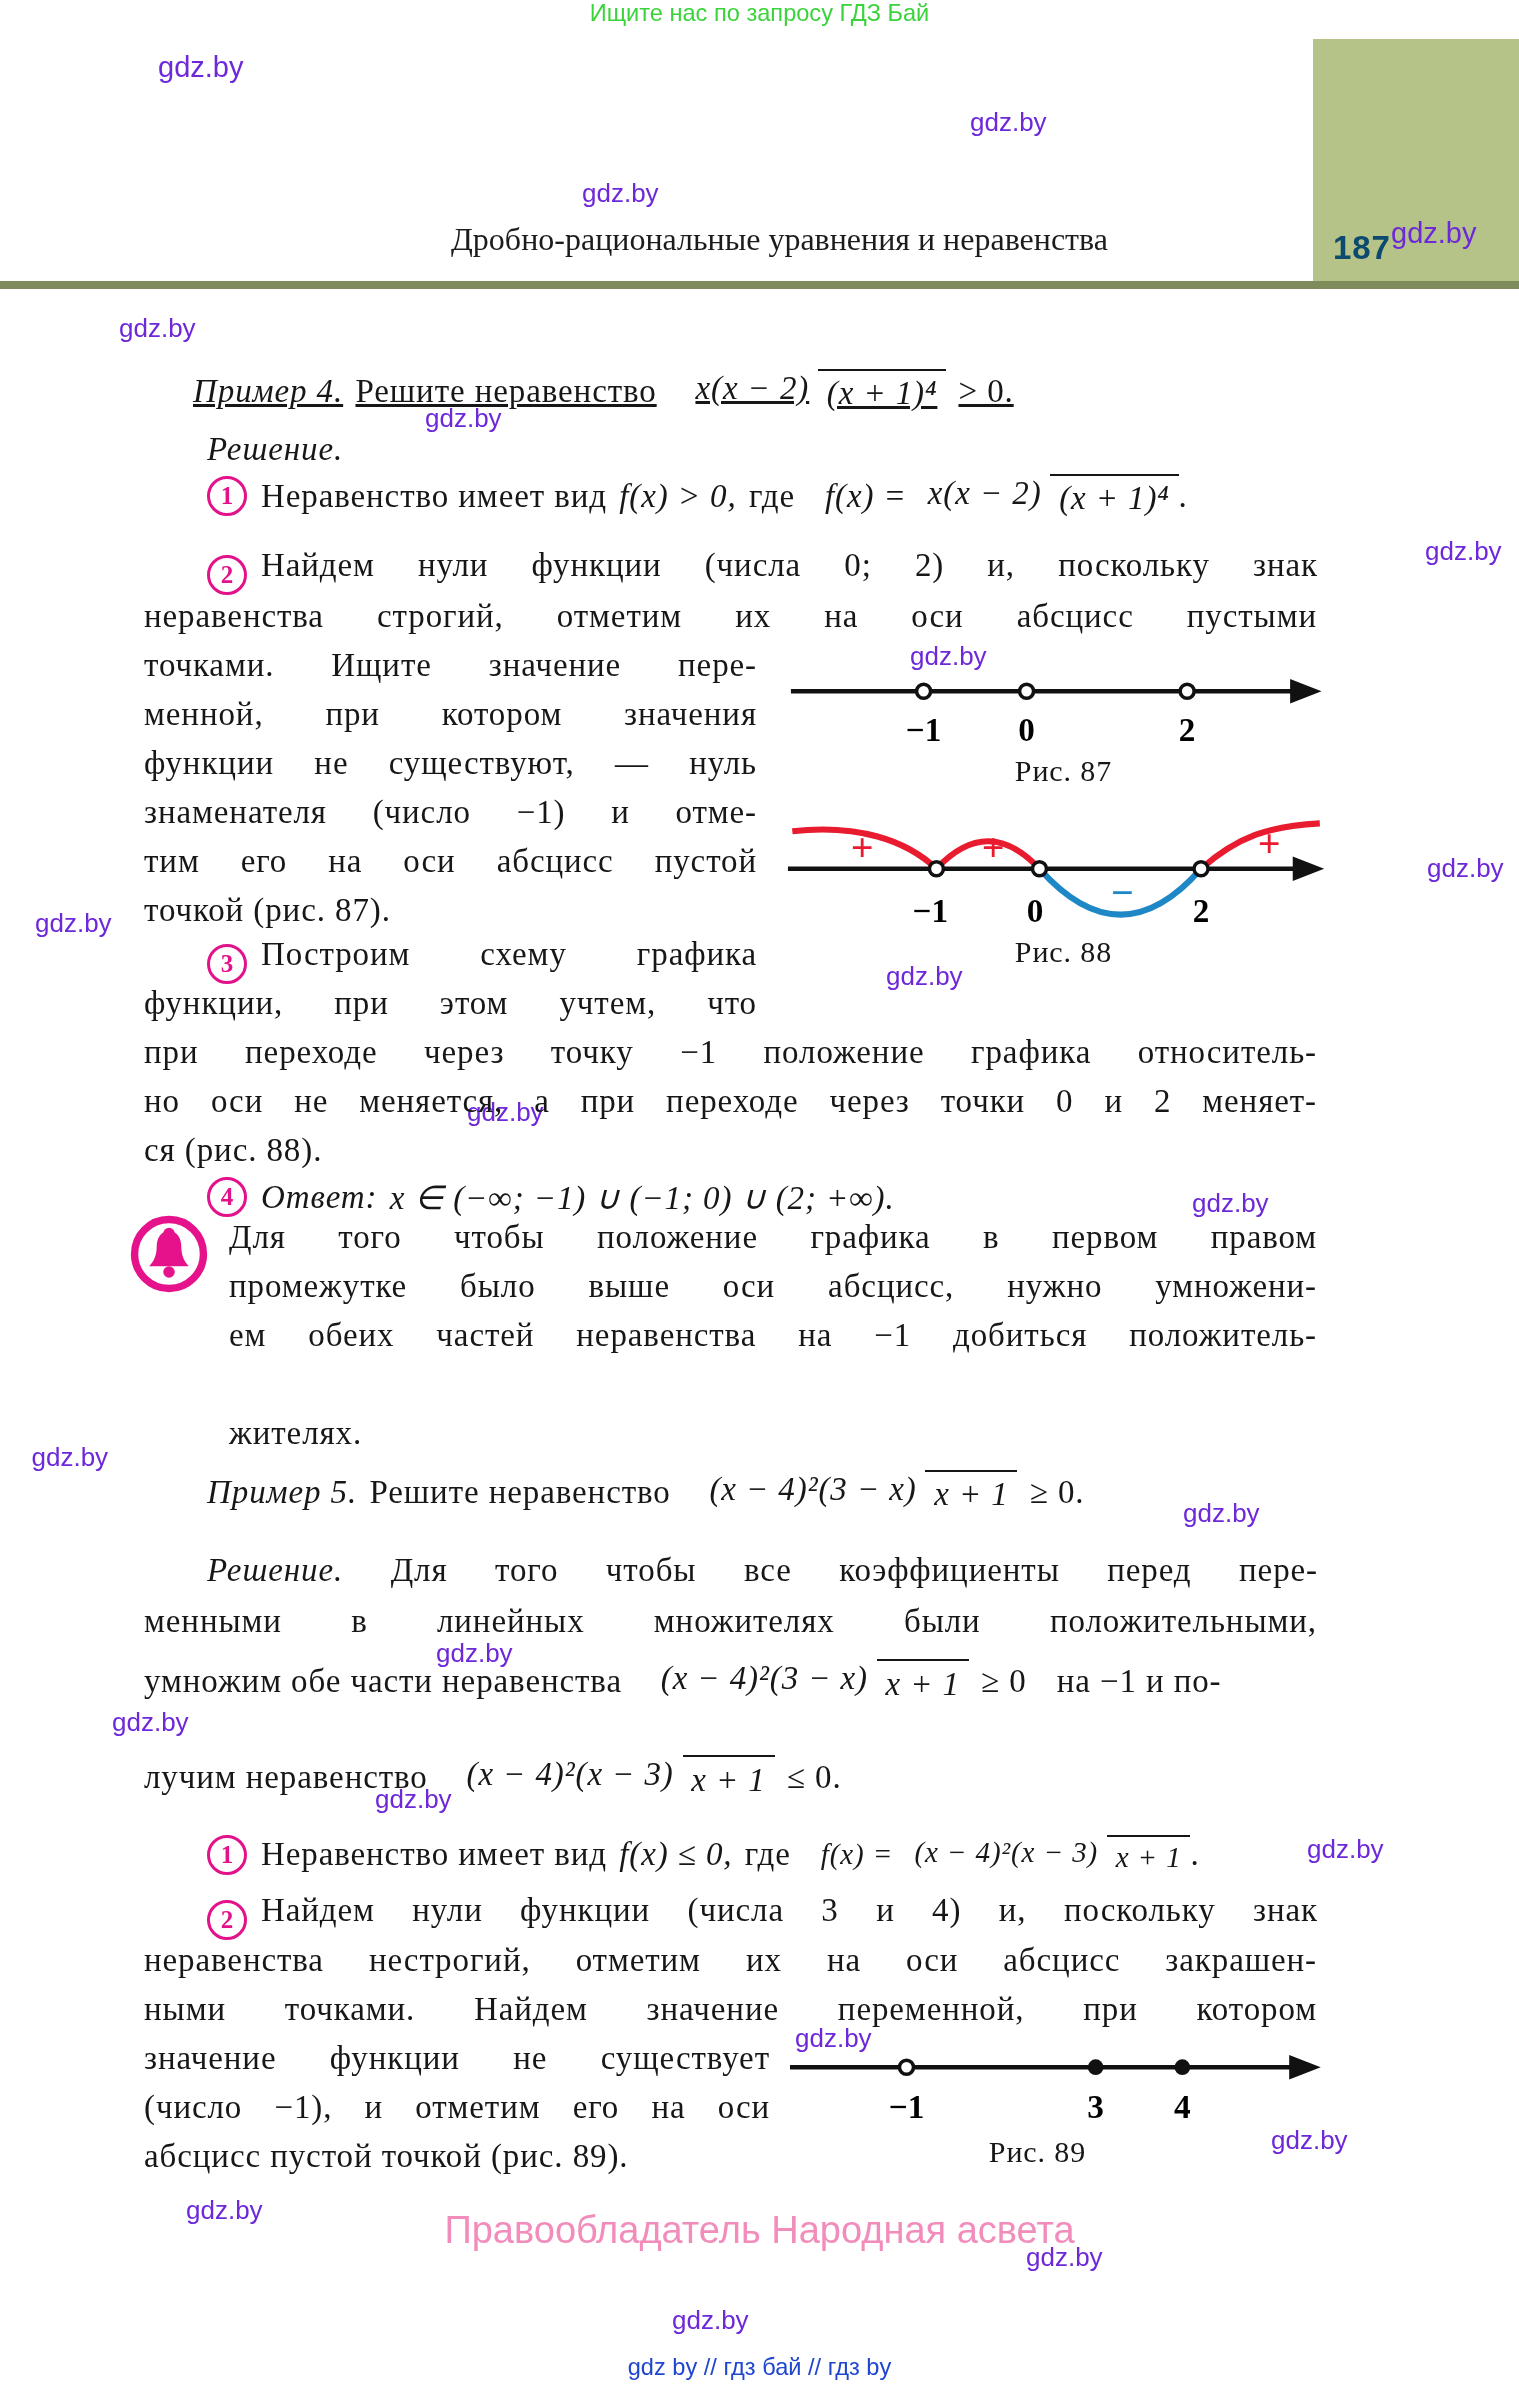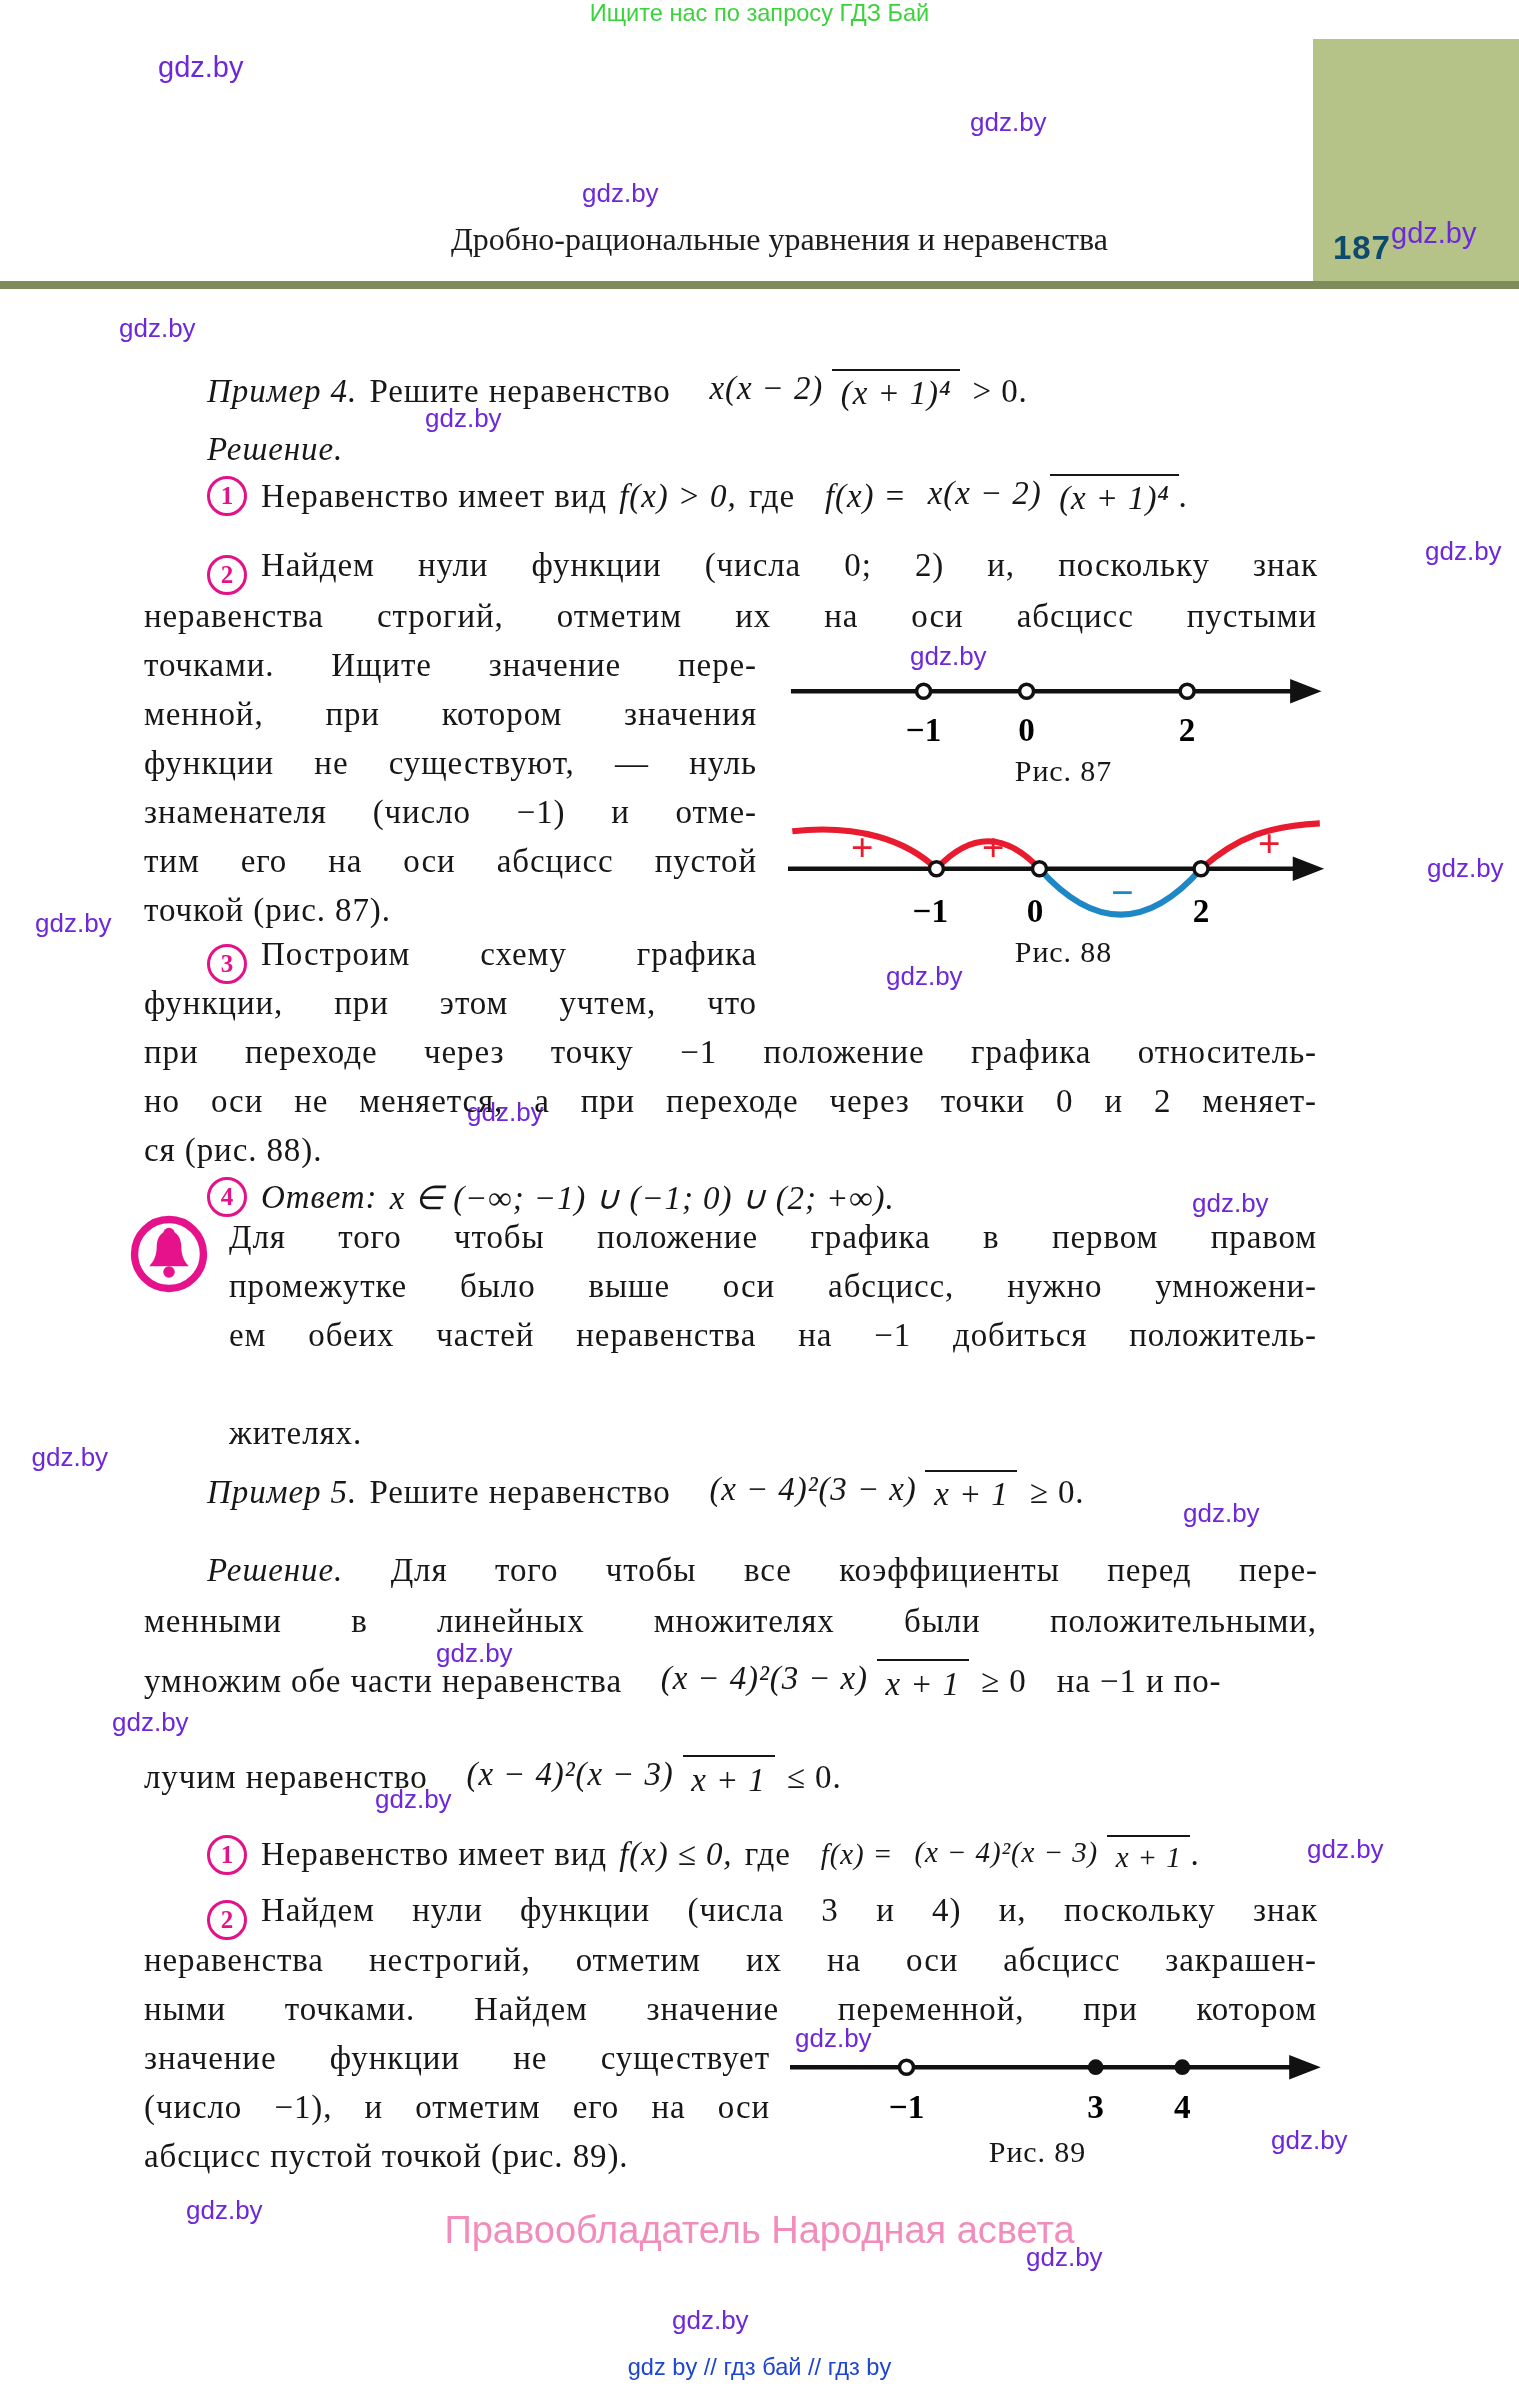--- a/index.html
+++ b/index.html
@@ -67,21 +67,21 @@
   <div class="wm" style="left:436px;top:1638px;">gdz.by</div>
   <div class="wm" style="left:112px;top:1707px;">gdz.by</div>
   <div class="wm" style="left:375px;top:1784px;">gdz.by</div>
   <div class="wm" style="left:1307px;top:1834px;">gdz.by</div>
   <div class="wm" style="left:795px;top:2023px;">gdz.by</div>
   <div class="wm" style="left:1271px;top:2125px;">gdz.by</div>
   <div class="wm" style="left:186px;top:2195px;">gdz.by</div>
   <div class="wm" style="left:1026px;top:2242px;">gdz.by</div>
   <div class="wm" style="left:672px;top:2305px;">gdz.by</div>
 
-  <div class="row" style="left:207px;top:335px;height:112px;">
+  <div class="row" style="left:193px;top:335px;height:112px;text-decoration:underline;">
     <span class="it">Пример 4.</span>
     <span class="gap-s">Решите неравенство</span>
     <span class="frac gap-l">
       <span class="num">x(x − 2)</span>
       <span class="den">(x + 1)⁴</span>
     </span>
     <span class="gap-s">&gt; 0.</span>
   </div>
 
   <div class="line it" style="left:207px;top:428px;">Решение.</div>

